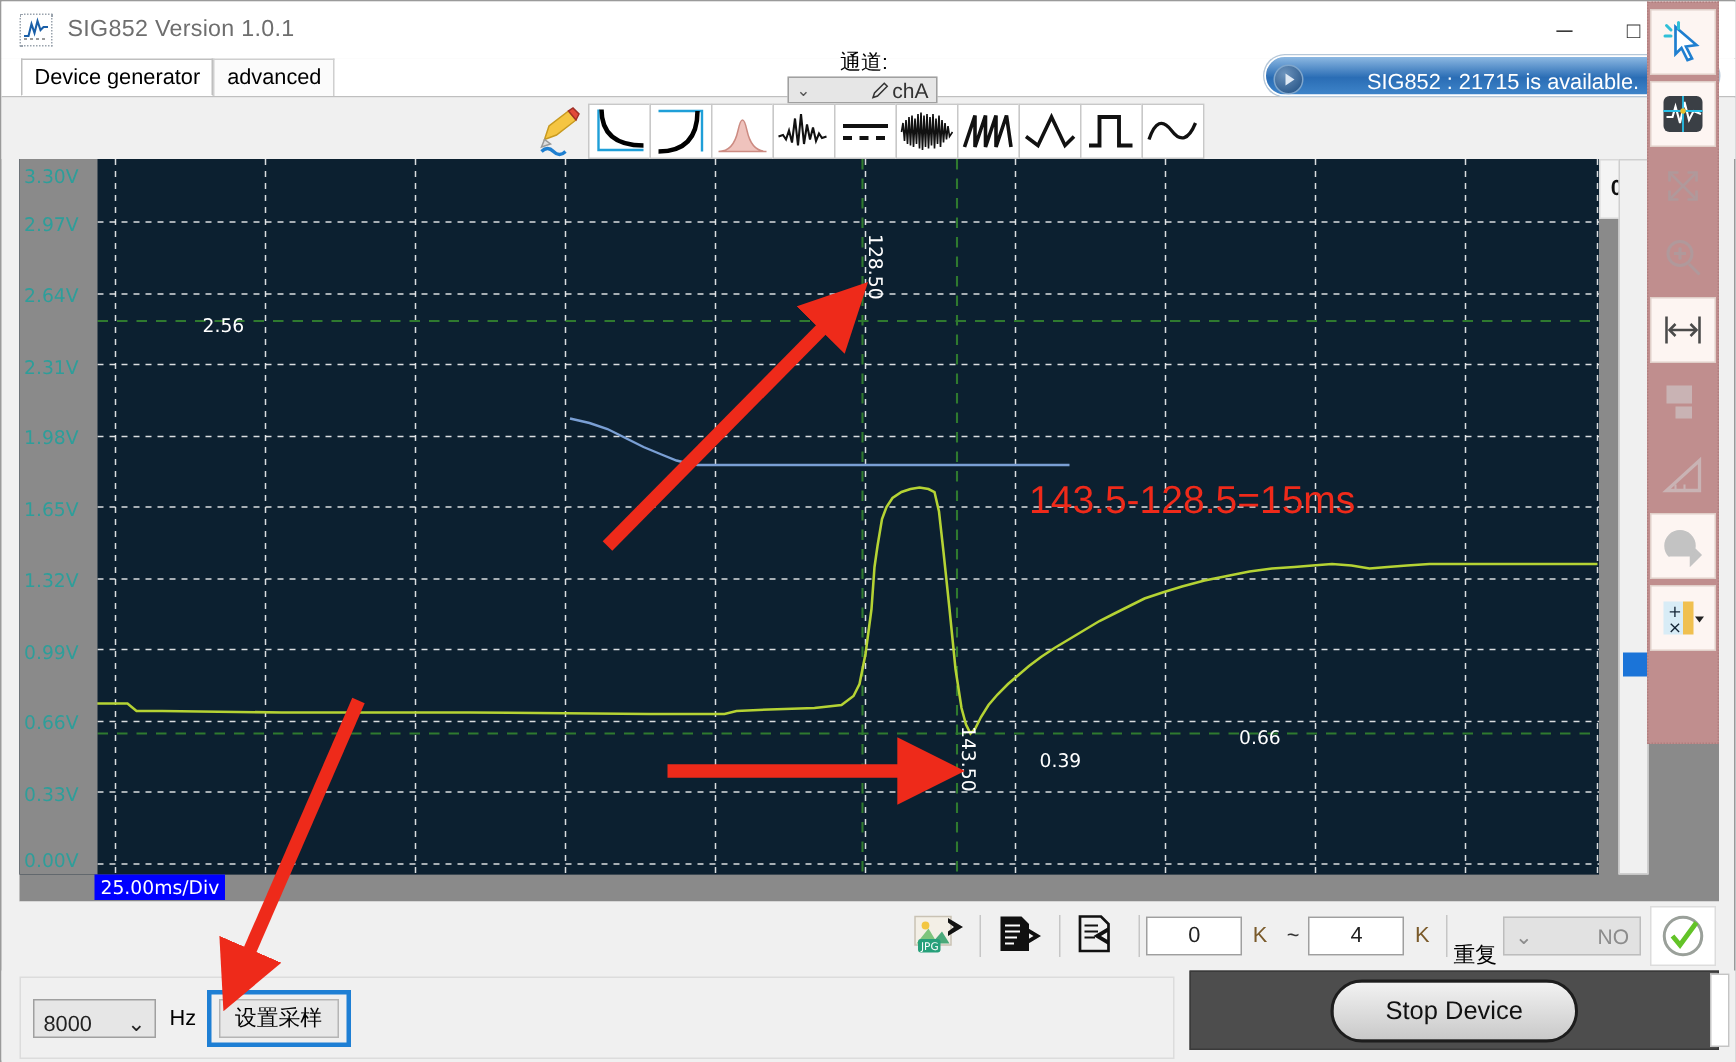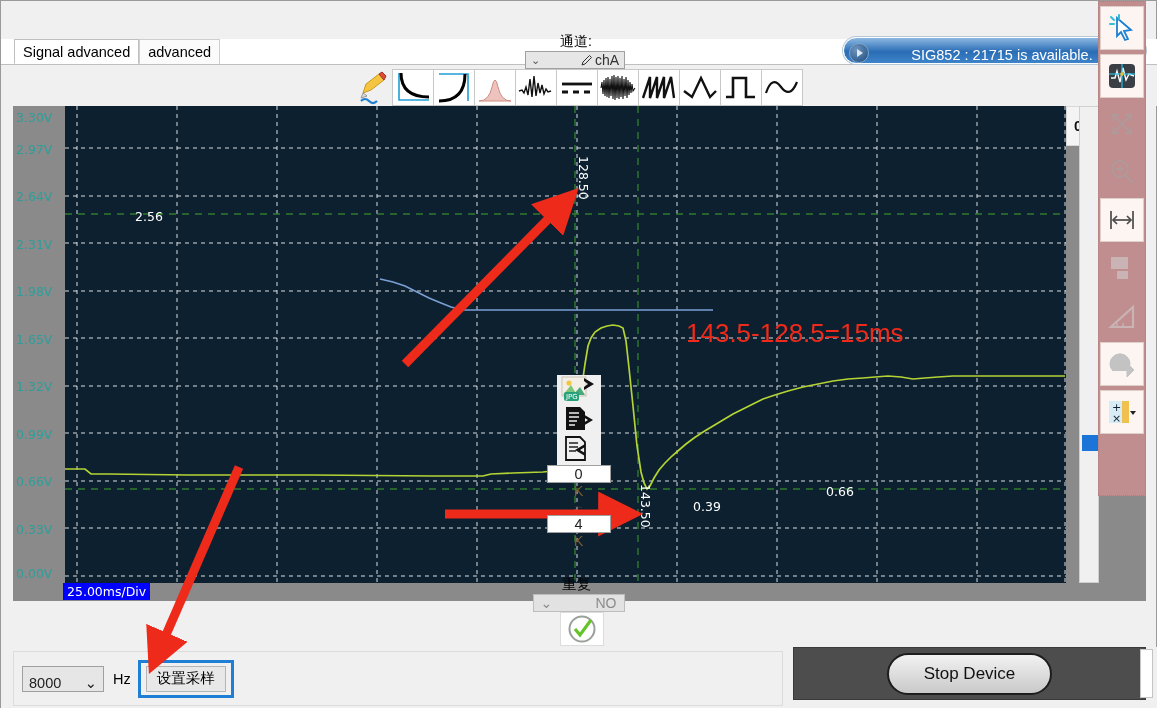--- a/index.html
+++ b/index.html
@@ -166,21 +166,21 @@
     background: #fdf5f2; border: 1px solid #e0cfc9;
     display: flex; align-items: center; justify-content: center;
   }
   .rail-btn.ghost { background: transparent; border: none; }
 
   
   .bottom-strip {
     position: absolute; left: 12px; top: 600px; width: 1133px; height: 45px;
     background: #f0f0f0;
   }
-  .bs-row { display: flex; align-items: center; height: 45px; justify-content: flex-end; padding-right: 2px; flex-direction: column; }
+  .bs-row { display: flex; align-items: center; height: 45px; justify-content: flex-end; padding-right: 2px; }
   .bs-btn {
     width: 44px; height: 40px; background: #f0f0f0;
     display: flex; align-items: center; justify-content: center;
   }
   .bs-sep { width: 1px; height: 28px; background: #c6c6c6; margin: 0 4px; }
   .bs-input {
     width: 64px; height: 26px; background: #ffffff; border: 1px solid #9f9f9f;
     text-align: center; font-size: 14.5px; color: #222;
     display: flex; align-items: center; justify-content: center;
   }
@@ -244,23 +244,37 @@
   .ov-red {
     position: absolute; color: #ef2a1a; font-size: 26px;
     font-family: "Liberation Sans", sans-serif;
   }
 </style>
 </head>
 <body>
 
 <div id="app">
 
+  <div class="titlebar">
+    <div class="title-icon">
+      <svg width="18" height="18" viewBox="0 0 18 18">
+        <polyline points="1,13 4,13 6,5 8,11 10,3 12,9 14,7 17,7" fill="none" stroke="#1a5fa8" stroke-width="1.4"></polyline>
+        <polyline points="1,15 17,15" stroke="#7a7a7a" stroke-width="1" stroke-dasharray="2 2"></polyline>
+      </svg>
+    </div>
+    <div class="title-text">SIG852  Version 1.0.1</div>
+    <div class="win-btns">
+      <div class="win-btn">─</div>
+      <div class="win-btn">□</div>
+      <div class="win-btn close">✕</div>
+    </div>
+  </div>
 
   <div class="tabstrip">
-    <div class="tab active">Signal advanced</div>
+    <div class="tab active">Device generator</div>
     <div class="tab inactive">advanced</div>
   </div>
 
   <div class="status-pill">
     <div class="status-dot"></div>
     <div class="status-text">SIG852 : 21715 is available.</div>
   </div>
 
   <div class="toolbar">
     <span class="tb-label">通道:</span>

